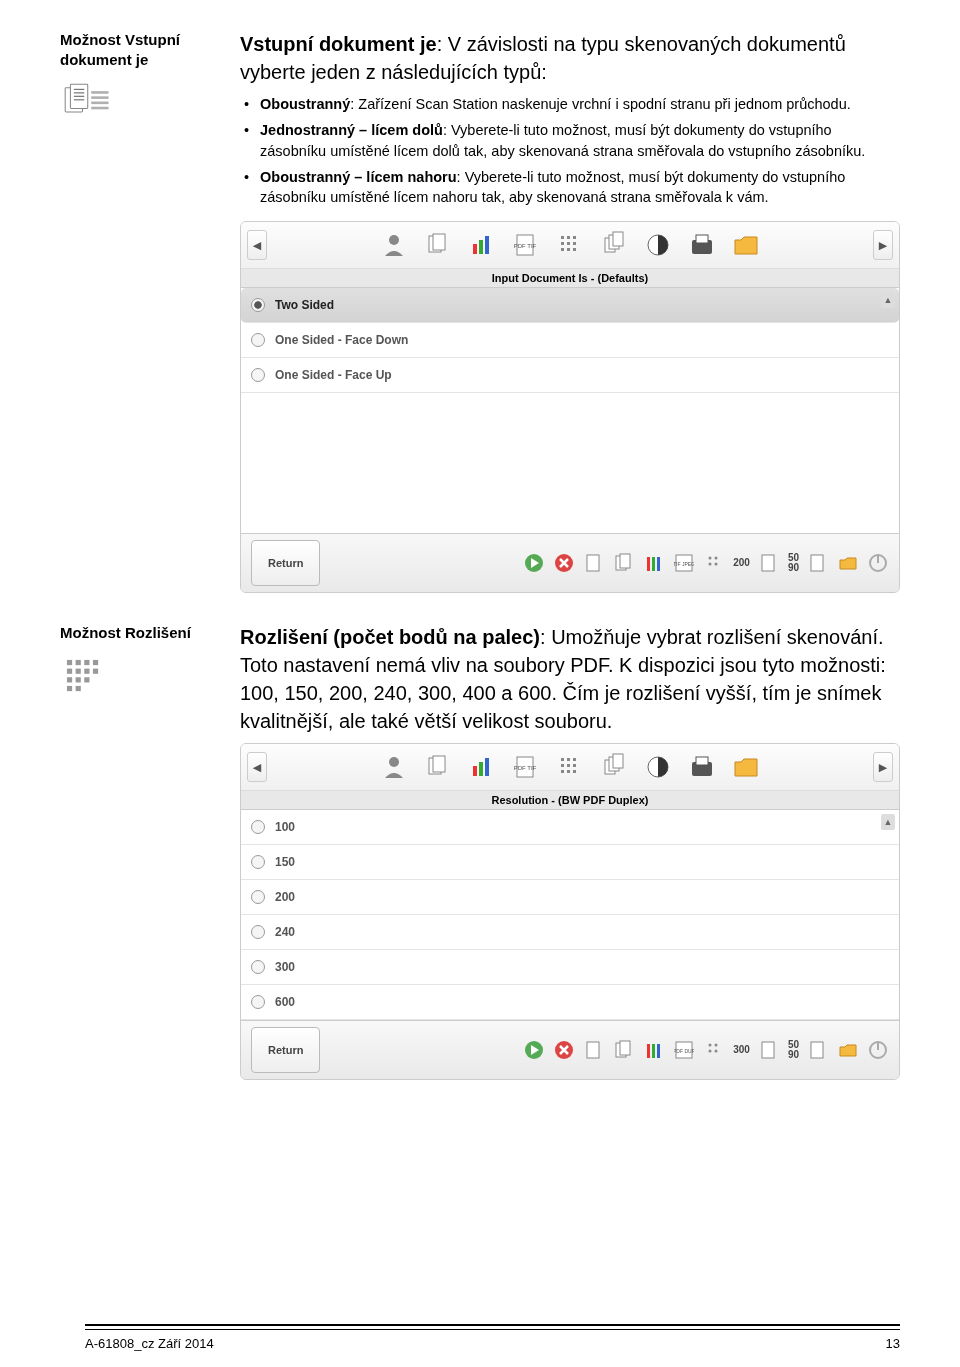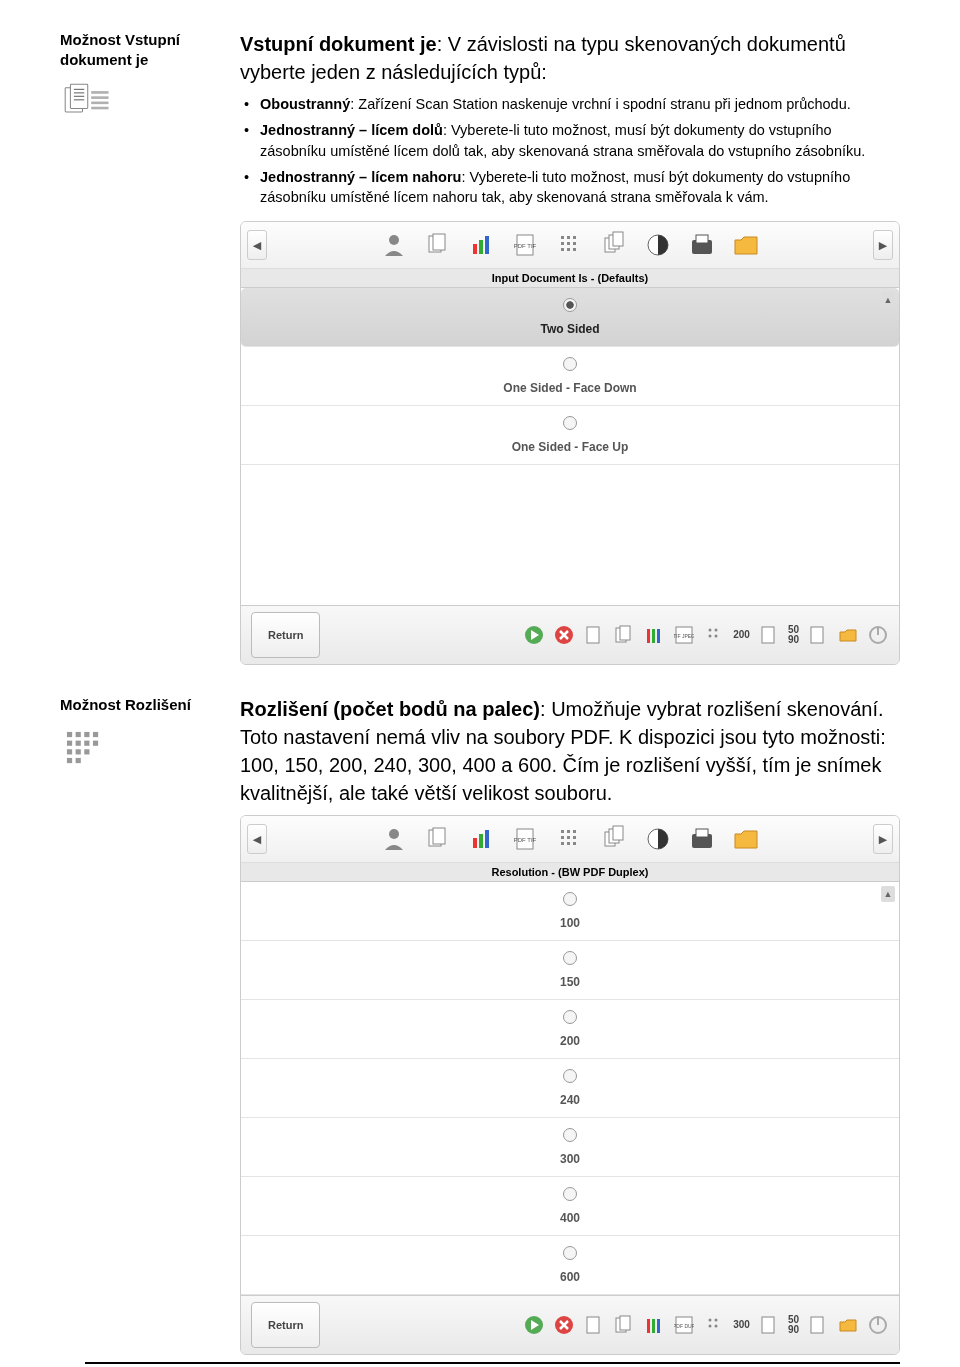--- a/index.html
+++ b/index.html
@@ -19,21 +19,21 @@
 
   .ui-window { border: 1px solid #ccc; border-radius: 6px; background: linear-gradient(#fbfbfb, #f3f3f3); width: 100%; margin-top: 8px; overflow: hidden; }
   .ui-topbar { display: flex; align-items: center; padding: 4px 8px; background: linear-gradient(#fdfdfd, #f0f0f0); border-bottom: 1px solid #ddd; gap: 10px; justify-content: center; position: relative; }
   .nav-arrow { position: absolute; top: 50%; transform: translateY(-50%); width: 20px; height: 30px; background: linear-gradient(#fff,#eee); border: 1px solid #ccc; border-radius: 3px; display: flex; align-items: center; justify-content: center; font-size: 11px; color: #555; }
   .nav-left { left: 6px; }
   .nav-right { right: 6px; }
   .icon-row { display: flex; gap: 6px; align-items: center; }
   .tb-icon { width: 38px; height: 38px; display: flex; align-items: center; justify-content: center; border-radius: 3px; }
   .ui-title { font-size: 11px; font-weight: bold; text-align: center; padding: 3px 0; background: #e8e8e8; border-bottom: 1px solid #ccc; }
   .ui-list { background: #fff; position: relative; }
-  .ui-list-item { padding: 10px 10px; border-bottom: 1px solid #e4e4e4; font-size: 12px; font-weight: bold; color: #555; display: flex; align-items: center; gap: 10px; flex-direction: column; }
+  .ui-list-item { padding: 10px 10px; border-bottom: 1px solid #e4e4e4; font-size: 12px; font-weight: bold; color: #555; display: flex; align-items: center; gap: 10px; }
   .ui-list-item.selected { background: linear-gradient(#e0e0e0,#d3d3d3); color: #222; border-radius: 5px; }
   .radio { width: 14px; height: 14px; border-radius: 50%; border: 1px solid #999; background: #f5f5f5; flex: 0 0 14px; }
   .radio.sel { background: radial-gradient(circle, #555 0%, #555 40%, #f5f5f5 48%); }
   .scroll-hint { position: absolute; right: 4px; top: 4px; width: 14px; height: 16px; background: #ddd; border-radius: 2px; display: flex; align-items: center; justify-content: center; font-size: 9px; color: #666; }
   .spacer { height: 140px; background: #fff; }
   .ui-bottombar { display: flex; align-items: center; padding: 6px 10px; background: linear-gradient(#f8f8f8,#e9e9e9); border-top: 1px solid #ccc; gap: 8px; }
   .return-btn { background: linear-gradient(#fff,#eee); border: 1px solid #bbb; border-radius: 4px; padding: 16px 16px; font-size: 11px; font-weight: bold; color: #444; }
   .b-icon { width: 22px; height: 22px; display: flex; align-items: center; justify-content: center; font-size: 12px; }
   .flexgap { flex: 1; }
   .num-box { font-size: 10px; font-weight: bold; color: #444; line-height: 1; }
@@ -68,21 +68,21 @@
             <rect x="36" y="32" width="20" height="3"></rect>
           </g>
       </svg>
     </div>
   </div>
   <div class="right-col">
     <p><span class="bold">Vstupní dokument je</span><span></span>: V závislosti na typu skenovaných dokumentů vyberte jeden z následujících typů:</p>
     <ul>
       <li><span class="bold">Oboustranný</span><span>: Zařízení Scan Station naskenuje vrchní i spodní stranu při jednom průchodu.</span></li>
       <li><span class="bold">Jednostranný – lícem dolů</span><span>: Vyberete-li tuto možnost, musí být dokumenty do vstupního zásobníku umístěné lícem dolů tak, aby skenovaná strana směřovala do vstupního zásobníku.</span></li>
-      <li><span class="bold">Jednostranný – lícem nahoru</span><span>: Vyberete-li tuto možnost, musí být dokumenty do vstupního zásobníku umístěné lícem nahoru tak, aby skenovaná strana směřovala k vám.</span></li>
+      <li><span class="bold">Oboustranný – lícem nahoru</span><span>: Vyberete-li tuto možnost, musí být dokumenty do vstupního zásobníku umístěné lícem nahoru tak, aby skenovaná strana směřovala k vám.</span></li>
     </ul>
 
     <div class="ui-window">
       <div class="ui-topbar">
         <div class="nav-arrow nav-left">◀</div>
         <div class="icon-row">
           <div class="tb-icon">
               <svg width="30" height="30" viewBox="0 0 30 30">
                 <circle cx="15" cy="10" r="5" fill="#888"></circle>
                 <path d="M6 26 Q15 16 24 26 Z" fill="#888"></path>
@@ -361,24 +361,20 @@
         <div class="ui-list-item">
             <span class="radio"></span>
             <span>240</span>
           </div>
         <div class="ui-list-item">
             <span class="radio"></span>
             <span>300</span>
           </div>
         <div class="ui-list-item">
             <span class="radio"></span>
-            <span>400</span>
-          </div>
-        <div class="ui-list-item">
-            <span class="radio"></span>
             <span>600</span>
           </div>
       </div>
       <div class="ui-bottombar">
         <button class="return-btn">Return</button>
         <div class="flexgap"></div>
         <div class="b-icon">
             <svg width="20" height="20">
               <circle cx="10" cy="10" r="9" fill="#5a5"></circle>
               <path d="M7 5 L15 10 L7 15 Z" fill="#fff"></path>

